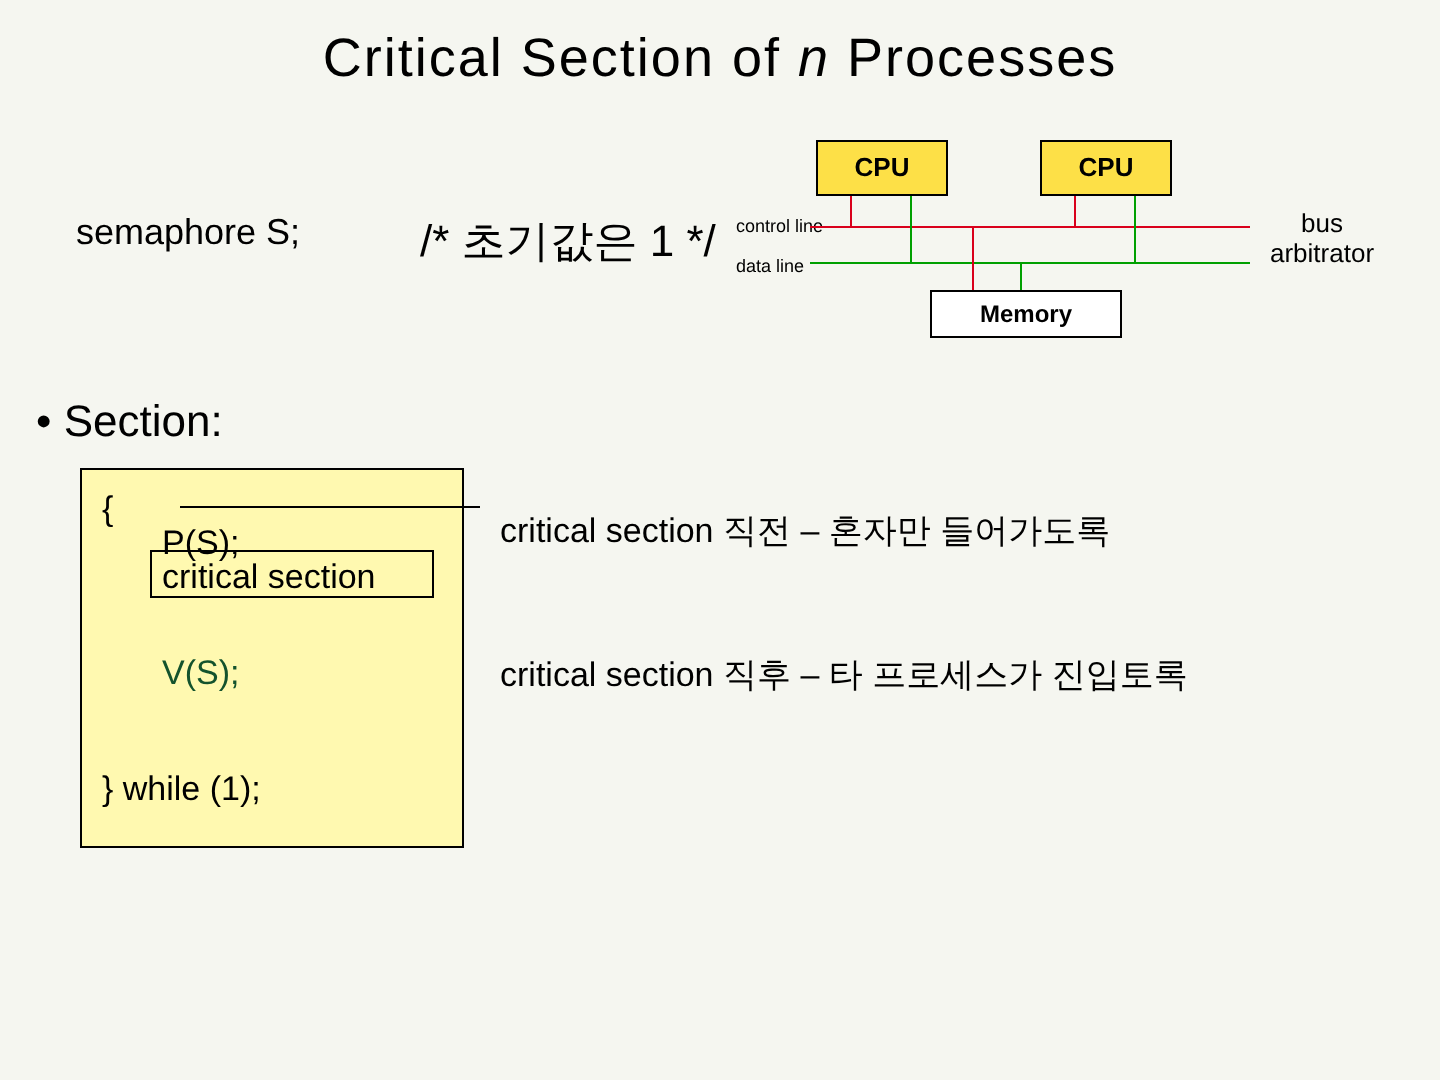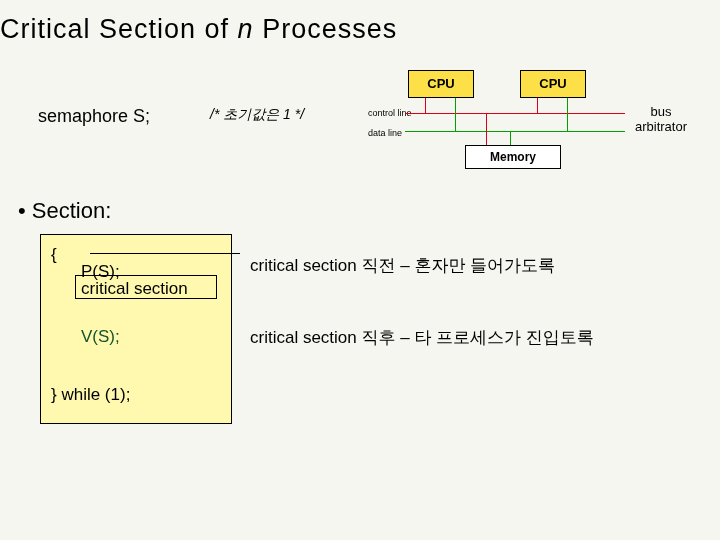--- a/index.html
+++ b/index.html
@@ -9,20 +9,21 @@
     background: #f5f6f0;
     font-family: Arial, "Malgun Gothic", sans-serif;
     position: relative;
     overflow: hidden;
   }
   .title {
     position: absolute;
     top: 14px;
     left: 0;
     width: 100%;
+    text-align: center;
     font-size: 27px;
     letter-spacing: 1px;
     color: #000;
   }
   .title .n { font-style: italic; }
 
   
   .cpu-box {
     position: absolute;
     width: 66px;
@@ -100,22 +101,21 @@
   .sem-decl {
     position: absolute;
     left: 38px;
     top: 106px;
     font-size: 18px;
   }
   .init-comment {
     position: absolute;
     left: 210px;
     top: 106px;
-    font-size: 14px;
-    font-style: italic;
+    font-size: 22px;
   }
 
   .bullet {
     position: absolute;
     left: 18px;
     top: 198px;
     font-size: 22px;
   }
 
   

